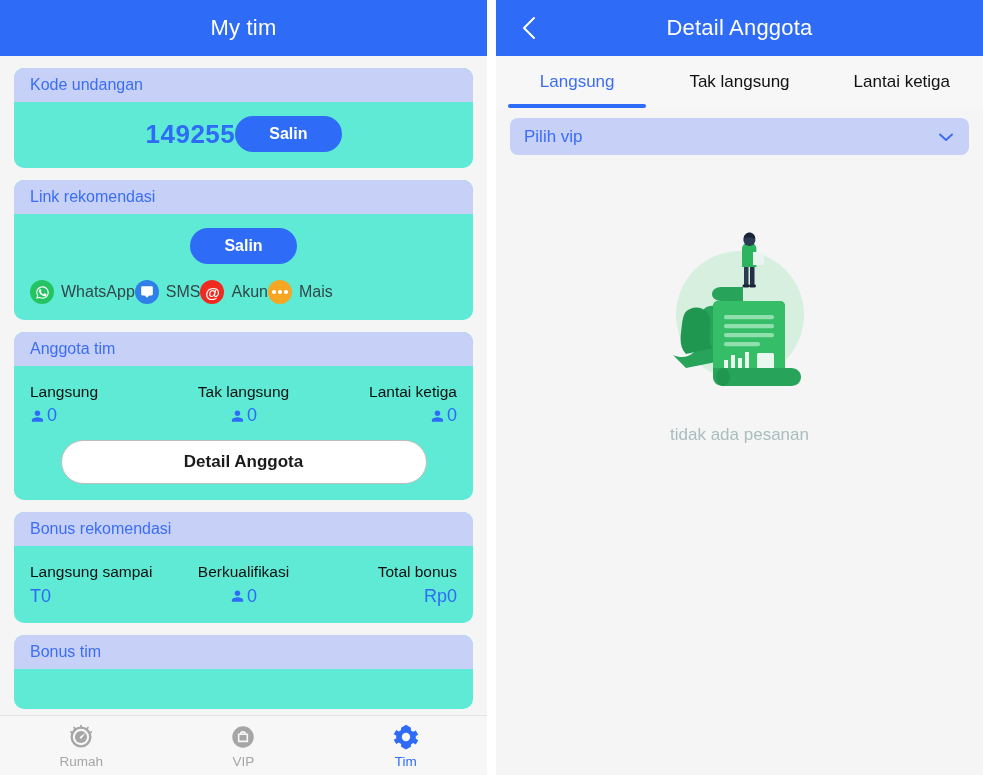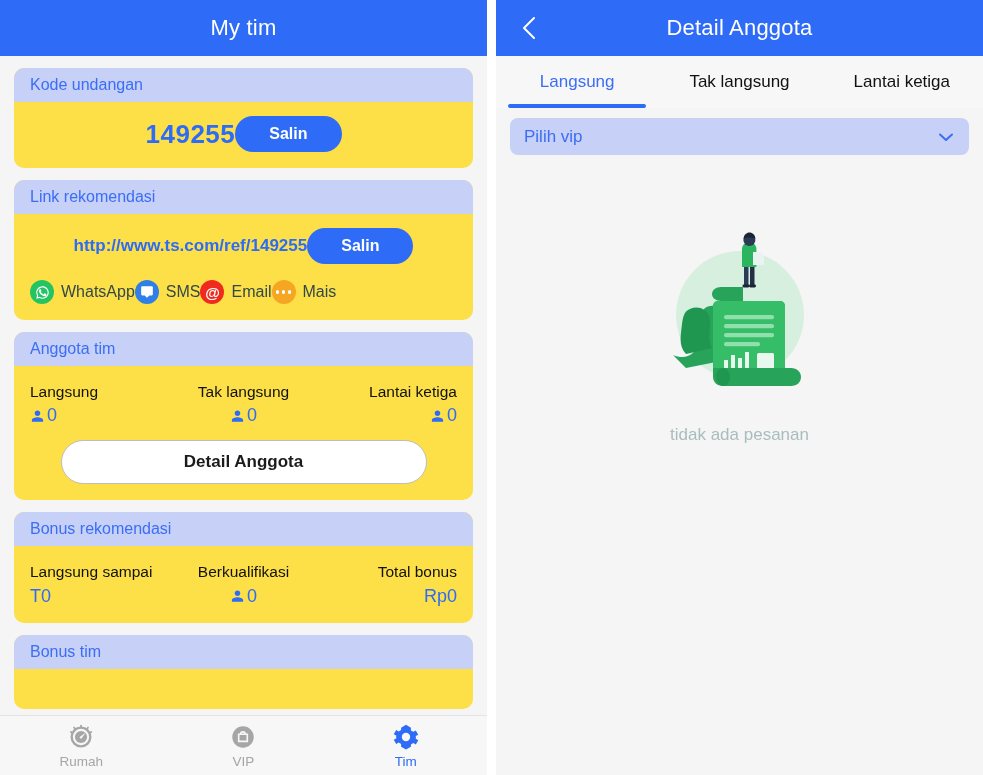--- a/index.html
+++ b/index.html
@@ -24,21 +24,21 @@
     position: relative;
   }
   .appbar-title {
     color: #ffffff; font-size: 22px; font-weight: 400; letter-spacing: .2px;
   }
   .left-scroll {
     position: absolute; top: 56px; left: 0; right: 0; bottom: 60px;
     overflow: hidden;
   }
   .card {
-    background: #fde047;
+    background: #5eead4;
     margin: 12px 14px 0 14px;
     border-radius: 10px;
     overflow: hidden;
   }
   .card-head {
     background: #c7d0f7;
     padding: 8px 16px;
     font-size: 16px;
     color: #3b6ef5;
   }
@@ -175,21 +175,20 @@
         <div class="card-body row-between">
           <div class="code-value">149255</div>
           <button class="btn-salin">Salin</button>
         </div>
       </div>
 
       <div class="card">
         <div class="card-head">Link rekomendasi</div>
         <div class="card-body">
           <div class="row-between">
-            <div class="link-value">http://www.ts.com/ref/149255</div>
             <button class="btn-salin">Salin</button>
           </div>
 
           <div class="share-row">
             <div class="share-item">
               <span class="share-ic ic-wa">
                 <svg width="15" height="15" viewBox="0 0 24 24" fill="#fff">
                     <path d="M17.5 14.3c-.3-.2-1.8-.9-2-1-.3-.1-.5-.2-.7.1-.2.3-.7 1-.9 1.2-.2.2-.3.2-.6.1-1.7-.8-2.8-1.5-3.9-3.4-.3-.5.3-.5.8-1.5.1-.2 0-.4 0-.5 0-.2-.7-1.6-.9-2.2-.2-.6-.5-.5-.7-.5h-.6c-.2 0-.5.1-.8.4-.3.3-1 1-1 2.5s1.1 2.9 1.2 3.1c.1.2 2.1 3.3 5.2 4.6 1.9.8 2.7.9 3.6.8.6-.1 1.8-.7 2-1.4.2-.7.2-1.3.2-1.4-.1-.2-.3-.3-.6-.4z"></path>
                     <path d="M12 2C6.5 2 2 6.5 2 12c0 1.8.5 3.4 1.3 4.9L2 22l5.3-1.3c1.4.8 3 1.2 4.7 1.2 5.5 0 10-4.5 10-10S17.5 2 12 2zm0 18.2c-1.5 0-3-.4-4.2-1.2l-.3-.2-3.1.8.8-3-.2-.3c-.8-1.3-1.3-2.8-1.3-4.3 0-4.5 3.7-8.2 8.3-8.2 4.5 0 8.2 3.7 8.2 8.2 0 4.6-3.7 8.2-8.2 8.2z"></path>
                   </svg>
@@ -201,21 +200,21 @@
               <span class="share-ic ic-sms">
                 <svg width="14" height="14" viewBox="0 0 24 24" fill="#fff">
                     <path d="M20 2H4c-1.1 0-2 .9-2 2v12c0 1.1.9 2 2 2h4l4 4 4-4h4c1.1 0 2-.9 2-2V4c0-1.1-.9-2-2-2z"></path>
                   </svg>
               </span>
               <span class="share-label">SMS</span>
             </div>
 
             <div class="share-item">
               <span class="share-ic ic-mail">@</span>
-              <span class="share-label">Email</span>
+              <span class="share-label">Akun</span>
             </div>
 
             <div class="share-item">
               <span class="share-ic ic-more">
                 <span class="dot3">
                     <i></i>
                     <i></i>
                     <i></i>
                   </span>
               </span>

